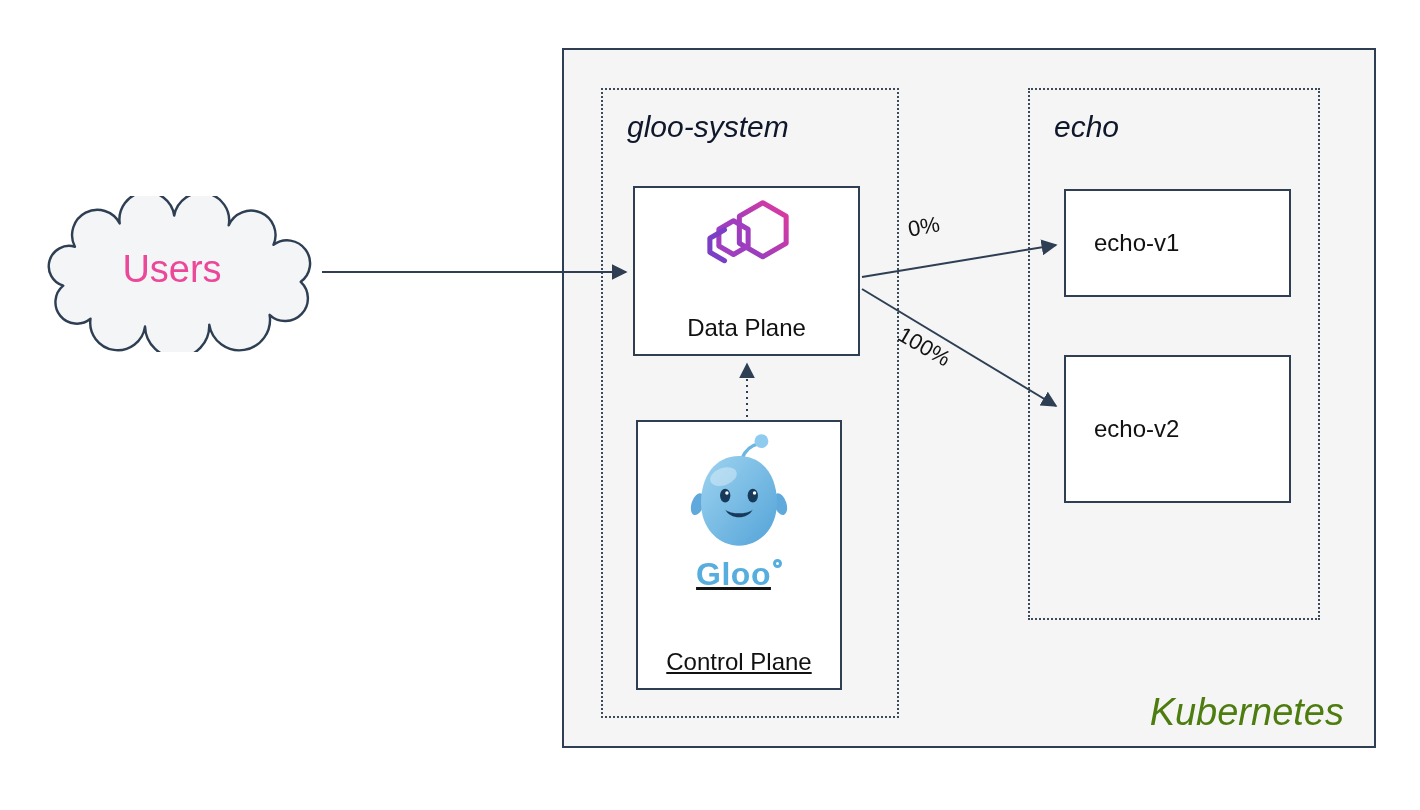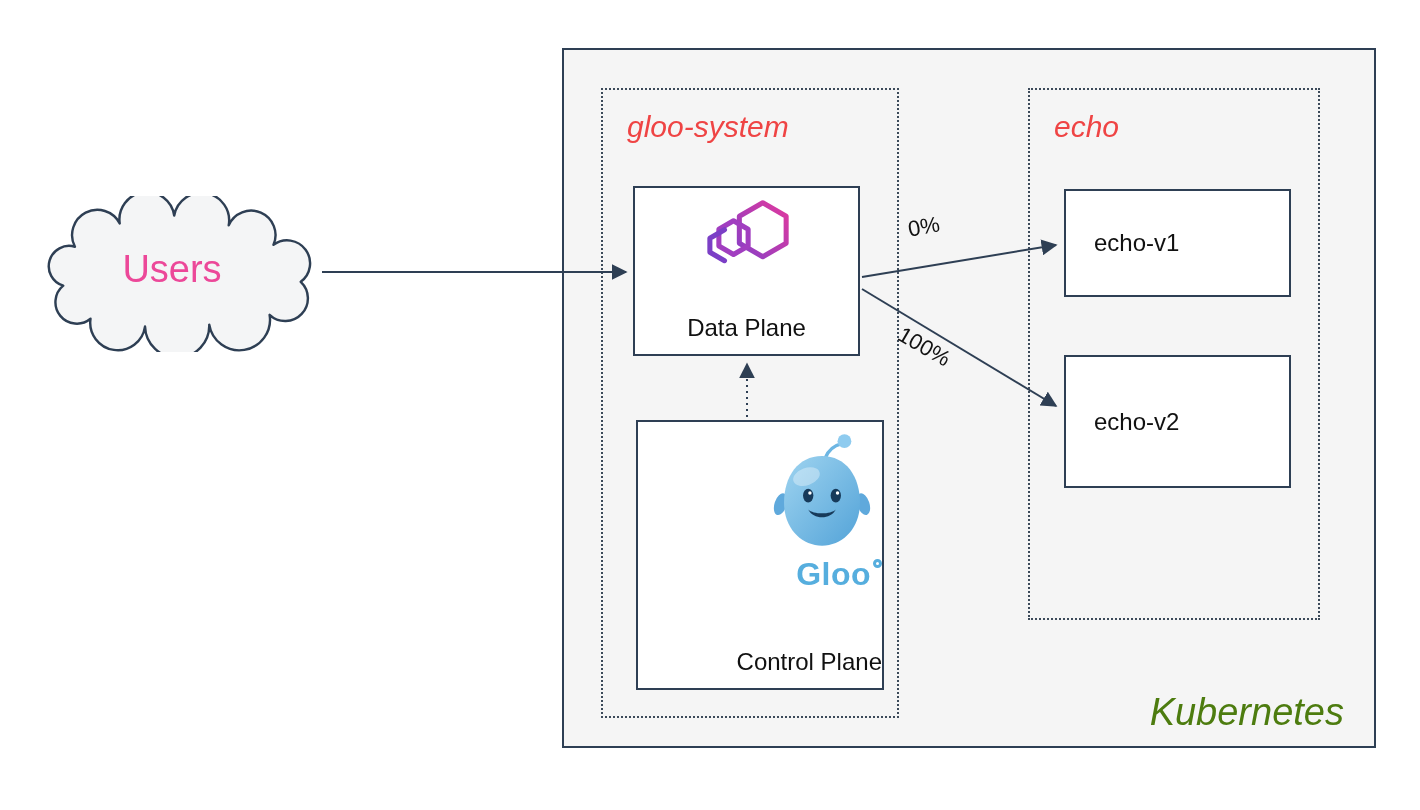--- a/index.html
+++ b/index.html
@@ -15,33 +15,33 @@
     position: absolute; right: 30px; bottom: 12px;
     font-size: 38px; font-style: italic; color: #4d7c0f; white-space: nowrap;
   }
 
   
   .ns { position: absolute; border: 2px dotted #3c4a5a; background: transparent; }
   #ns-gloo { left: 601px; top: 88px; width: 298px; height: 630px; }
   #ns-echo { left: 1028px; top: 88px; width: 292px; height: 532px; }
   .ns-label {
     position: absolute; left: 24px; top: 20px;
-    font-size: 30px; font-style: italic; color: #ef4444; white-space: nowrap;
+    font-size: 30px; font-style: italic; color: #0f172a; white-space: nowrap;
   }
 
   
   .node { position: absolute; background: #ffffff; border: 2px solid #2e3f54; }
   #data-plane { left: 633px; top: 186px; width: 227px; height: 170px;
     display: flex; flex-direction: column; align-items: center; justify-content: space-between;
     padding: 8px 0 12px; }
-  #control-plane { left: 636px; top: 420px; width: 248px; height: 270px;
-    display: flex; flex-direction: column; align-items: flex-end; justify-content: flex-start;
-    padding: 8px 0 12px; }
+  #control-plane { left: 636px; top: 420px; width: 206px; height: 270px;
+    display: flex; flex-direction: column; align-items: center; justify-content: flex-start;
+    padding: 8px 0 12px; text-decoration: underline; }
   #echo-v1 { left: 1064px; top: 189px; width: 227px; height: 108px; }
-  #echo-v2 { left: 1064px; top: 355px; width: 227px; height: 133px; }
+  #echo-v2 { left: 1064px; top: 355px; width: 227px; height: 148px; }
   .service-box { display: flex; align-items: center; padding-left: 28px; }
   .node-label { font-size: 24px; color: #111111; white-space: nowrap; }
   #control-plane .node-label { margin-top: auto; }
 
   
   .wordmark { display: flex; align-items: flex-start; margin-top: 2px; }
   .wordmark-text { font-size: 32px; font-weight: 800; letter-spacing: 0.5px; color: #56aede; line-height: 1; }
   .wordmark-ring { display: inline-block; width: 9px; height: 9px; border: 3px solid #56aede;
     border-radius: 50%; margin-left: 2px; margin-top: 1px; }
 

